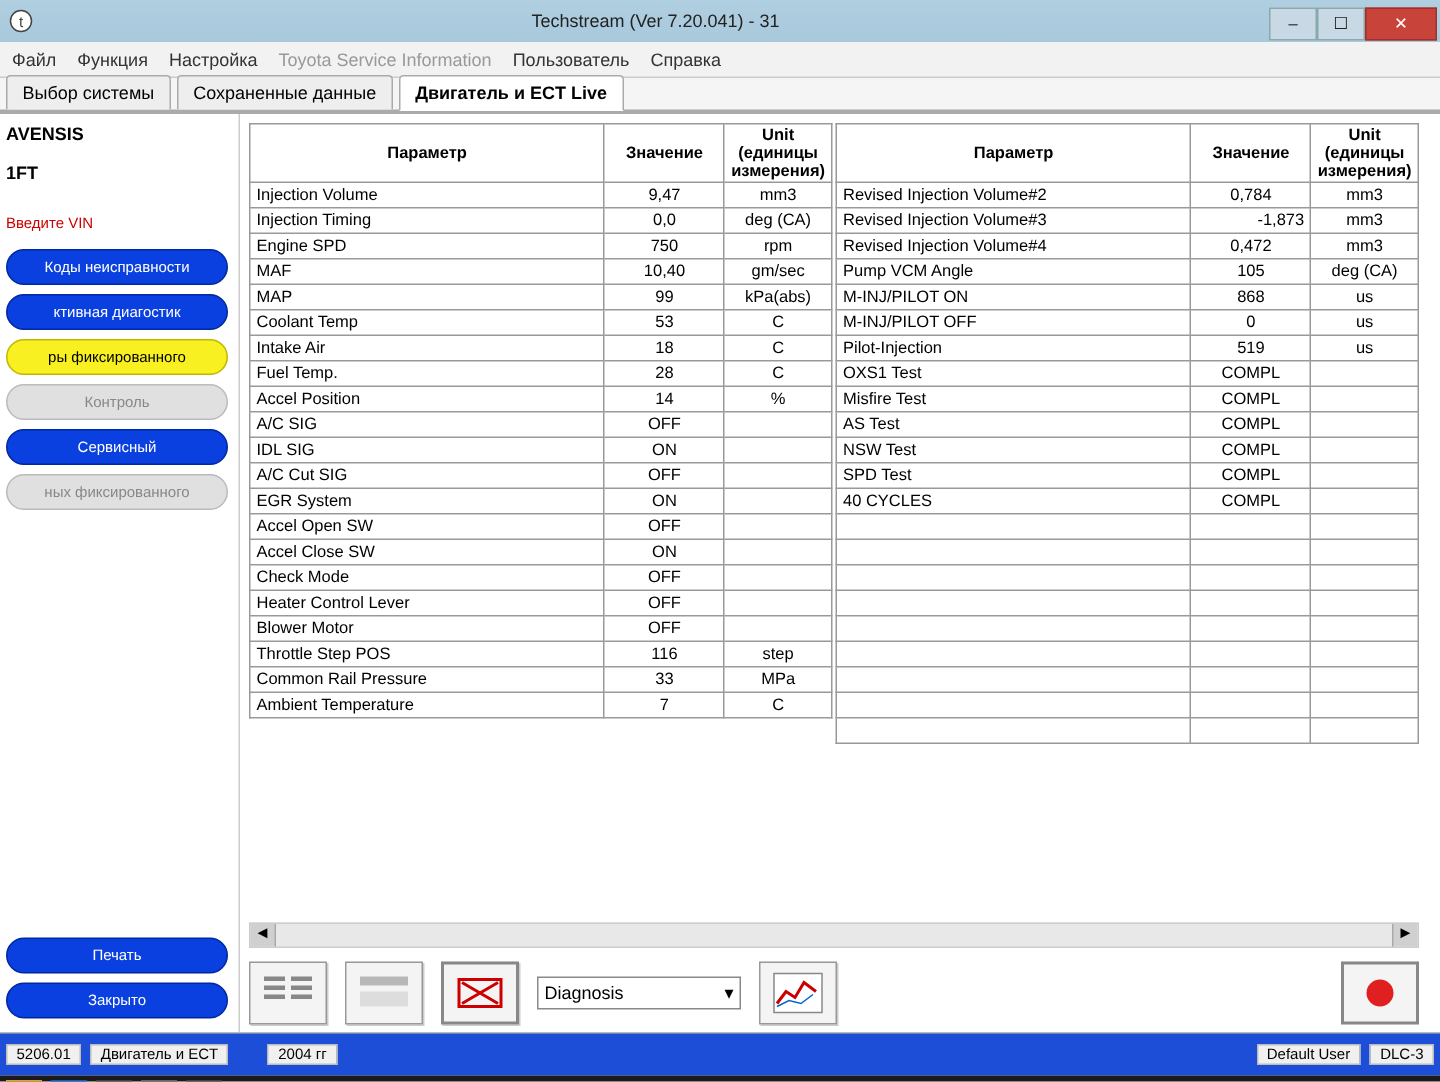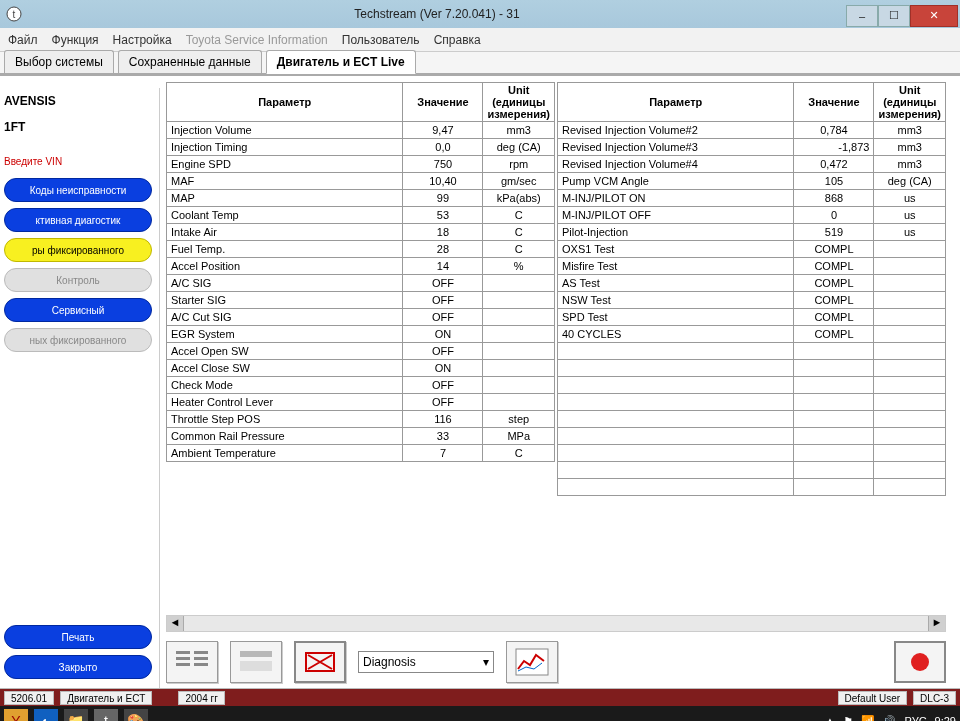--- a/index.html
+++ b/index.html
@@ -13,21 +13,21 @@
 .win-btn.close { background: #c8443a; color:#fff; width:48px; height:22px; border:1px solid #a03028; margin-right:2px;}
 .menubar { height: 24px; background: #f2f2f2; display:flex; align-items:center; padding:0 8px; gap:14px; color:#333; font-size:12px; border-bottom:1px solid #ccc;}
 .menubar span { cursor:default; }
 .menubar .disabled { color:#999; }
 
 .tabbar { height: 24px; background:#f5f5f5; border-bottom:3px solid #aaa; display:flex; align-items:flex-end; padding-left:4px; font-size:12px;}
 .tab { padding:4px 10px; border:1px solid #aaa; border-bottom:none; background:#eee; margin-right:4px; border-radius:3px 3px 0 0; }
 .tab.active { background:#fff; font-weight:bold; position:relative; top:1px; border-bottom:1px solid #fff;}
 
 .main { display:flex; height: 612px; }
-.sidebar { width:160px; background:#fff; border-right:1px solid #ccc; padding:6px 4px; display:flex; flex-direction:column;margin-top:12px; }
+.sidebar { width:160px; background:#fff; border-right:1px solid #ccc; padding:6px 4px; display:flex; flex-direction:column; }
 .model-info { font-weight:bold; font-size:12px; margin-bottom:12px; }
 .vin-link { color:#c00; font-size:10px; margin-bottom:8px; cursor:pointer; }
 .sbtn { display:block; width:148px; height:24px; line-height:23px; text-align:center; border-radius:12px; margin:3px 0; font-size:10px; cursor:pointer; }
 .sbtn.blue { background:#0a3fe0; color:#fff; border:1px solid #0028a0;}
 .sbtn.yellow { background:#f8f020; color:#000; border:1px solid #c0b800;}
 .sbtn.gray-dis { background:#e0e0e0; color:#888; border:1px solid #bbb;}
 .sidebar-spacer { flex:1; }
 
 .content { flex:1; display:flex; flex-direction:column; }
 .table-wrap { flex:1; padding:6px 14px 0 6px; overflow:hidden; position:relative;}
@@ -46,21 +46,21 @@
 .hscroll .thumb-right { position:absolute; right:0; width:17px; height:100%; background:#d0d0d0; border-left:1px solid #aaa; text-align:center;}
 
 .toolbar-bottom { height:56px; padding:6px 14px 2px 6px; display:flex; align-items:center; gap:12px; }
 .tbtn { width:52px; height:42px; border:1px solid #999; background:#f4f4f4; display:flex; align-items:center; justify-content:center; box-shadow: 1px 1px 0 #ccc;}
 .tbtn svg { width:36px; height:30px; }
 .tbtn.active { border:2px solid #888; }
 .dropdown { height:22px; border:1px solid #888; width:136px; font-size:12px; padding:0 4px; display:flex; align-items:center; justify-content:space-between; background:#fff;}
 .rec-btn { margin-left:auto; width:52px; height:42px; border:2px solid #888; background:#f4f4f4; display:flex; align-items:center; justify-content:center;}
 .rec-dot { width:18px; height:18px; border-radius:50%; background:#e02020; }
 
-.status { height:18px; background:#7f1d1d; border-top:1px solid #bbb; display:flex; align-items:center; font-size:10px; padding:0 4px; gap:6px;}
+.status { height:29px; background:#1d4ed8; border-top:1px solid #bbb; display:flex; align-items:center; font-size:10px; padding:0 4px; gap:6px;}
 .status .seg { border:1px solid #bbb; background:#f0f0f0; padding:0 6px; height:14px; line-height:13px;}
 .status .spacer { flex:1; }
 
 .taskbar { height:30px; background:#1a1a1a; display:flex; align-items:center; padding:0 4px; gap:6px; color:#fff; font-size:11px;}
 .tb-item { width:24px; height:24px; background:#333; display:flex; align-items:center; justify-content:center; font-size:14px; }
 .tb-item.active { background:#555; }
 .tb-right { margin-left:auto; display:flex; align-items:center; gap:8px; }
 </style>
 </head>
 <body>
@@ -169,22 +169,22 @@
                   <td class="col-param" style="text-align:left">Accel Position</td>
                   <td class="col-val" style="text-align:center">14</td>
                   <td class="col-unit" style="text-align:center">%</td>
                 </tr>
                 <tr>
                   <td class="col-param" style="text-align:left">A/C SIG</td>
                   <td class="col-val" style="text-align:center">OFF</td>
                   <td class="col-unit" style="text-align:center"></td>
                 </tr>
                 <tr>
-                  <td class="col-param" style="text-align:left">Starter SIG</td>
-                  <td class="col-val" style="text-align:center">OFF</td>
+                  <td class="col-param" style="text-align:left">IDL SIG</td>
+                  <td class="col-val" style="text-align:center">ON</td>
                   <td class="col-unit" style="text-align:center"></td>
                 </tr>
                 <tr>
                   <td class="col-param" style="text-align:left">A/C Cut SIG</td>
                   <td class="col-val" style="text-align:center">OFF</td>
                   <td class="col-unit" style="text-align:center"></td>
                 </tr>
                 <tr>
                   <td class="col-param" style="text-align:left">EGR System</td>
                   <td class="col-val" style="text-align:center">ON</td>
@@ -200,20 +200,25 @@
                   <td class="col-val" style="text-align:center">ON</td>
                   <td class="col-unit" style="text-align:center"></td>
                 </tr>
                 <tr>
                   <td class="col-param" style="text-align:left">Check Mode</td>
                   <td class="col-val" style="text-align:center">OFF</td>
                   <td class="col-unit" style="text-align:center"></td>
                 </tr>
                 <tr>
                   <td class="col-param" style="text-align:left">Heater Control Lever</td>
+                  <td class="col-val" style="text-align:center">OFF</td>
+                  <td class="col-unit" style="text-align:center"></td>
+                </tr>
+                <tr>
+                  <td class="col-param" style="text-align:left">Blower Motor</td>
                   <td class="col-val" style="text-align:center">OFF</td>
                   <td class="col-unit" style="text-align:center"></td>
                 </tr>
                 <tr>
                   <td class="col-param" style="text-align:left">Throttle Step POS</td>
                   <td class="col-val" style="text-align:center">116</td>
                   <td class="col-unit" style="text-align:center">step</td>
                 </tr>
                 <tr>
                   <td class="col-param" style="text-align:left">Common Rail Pressure</td>

